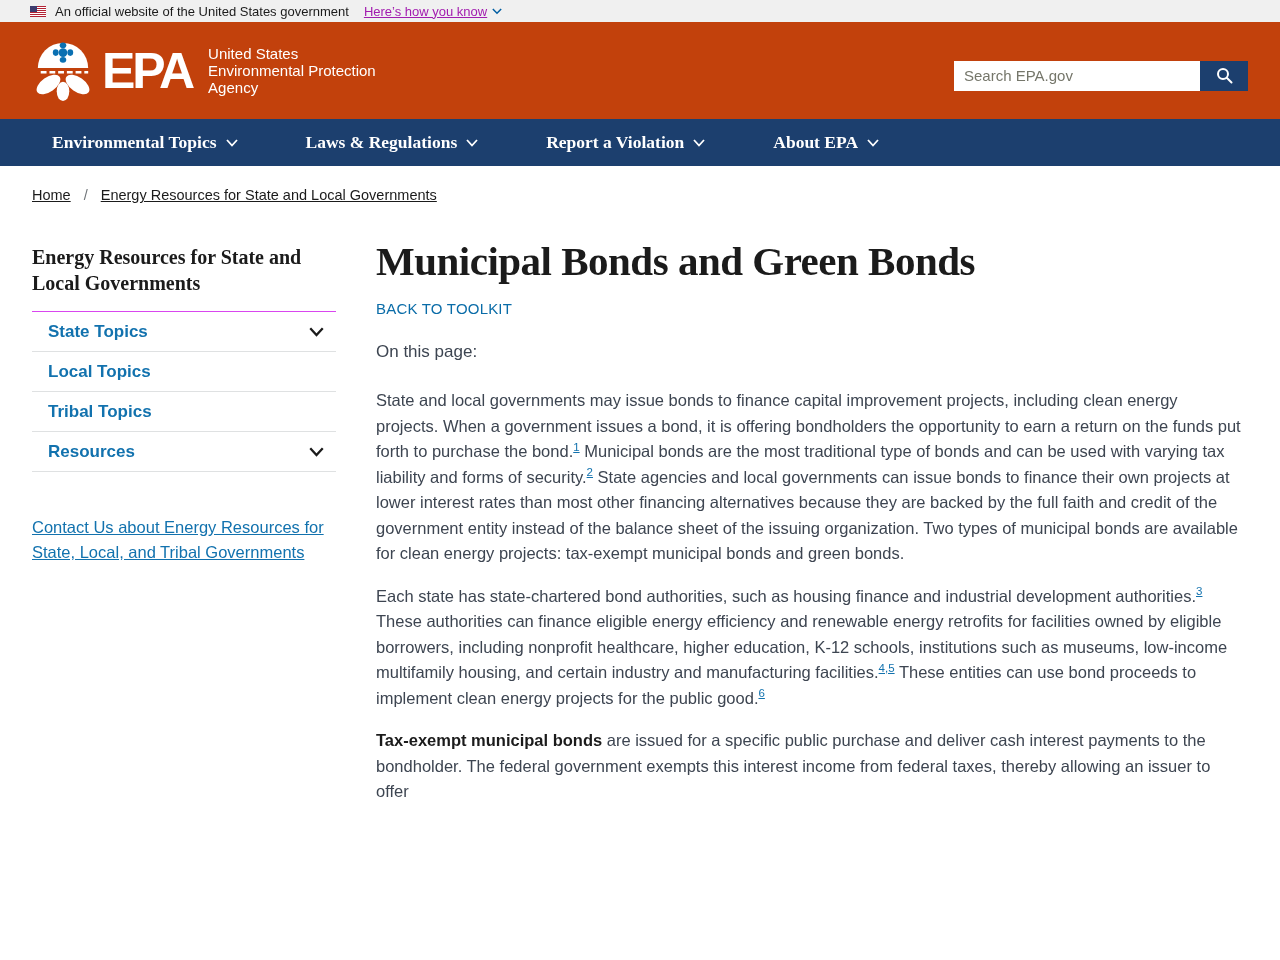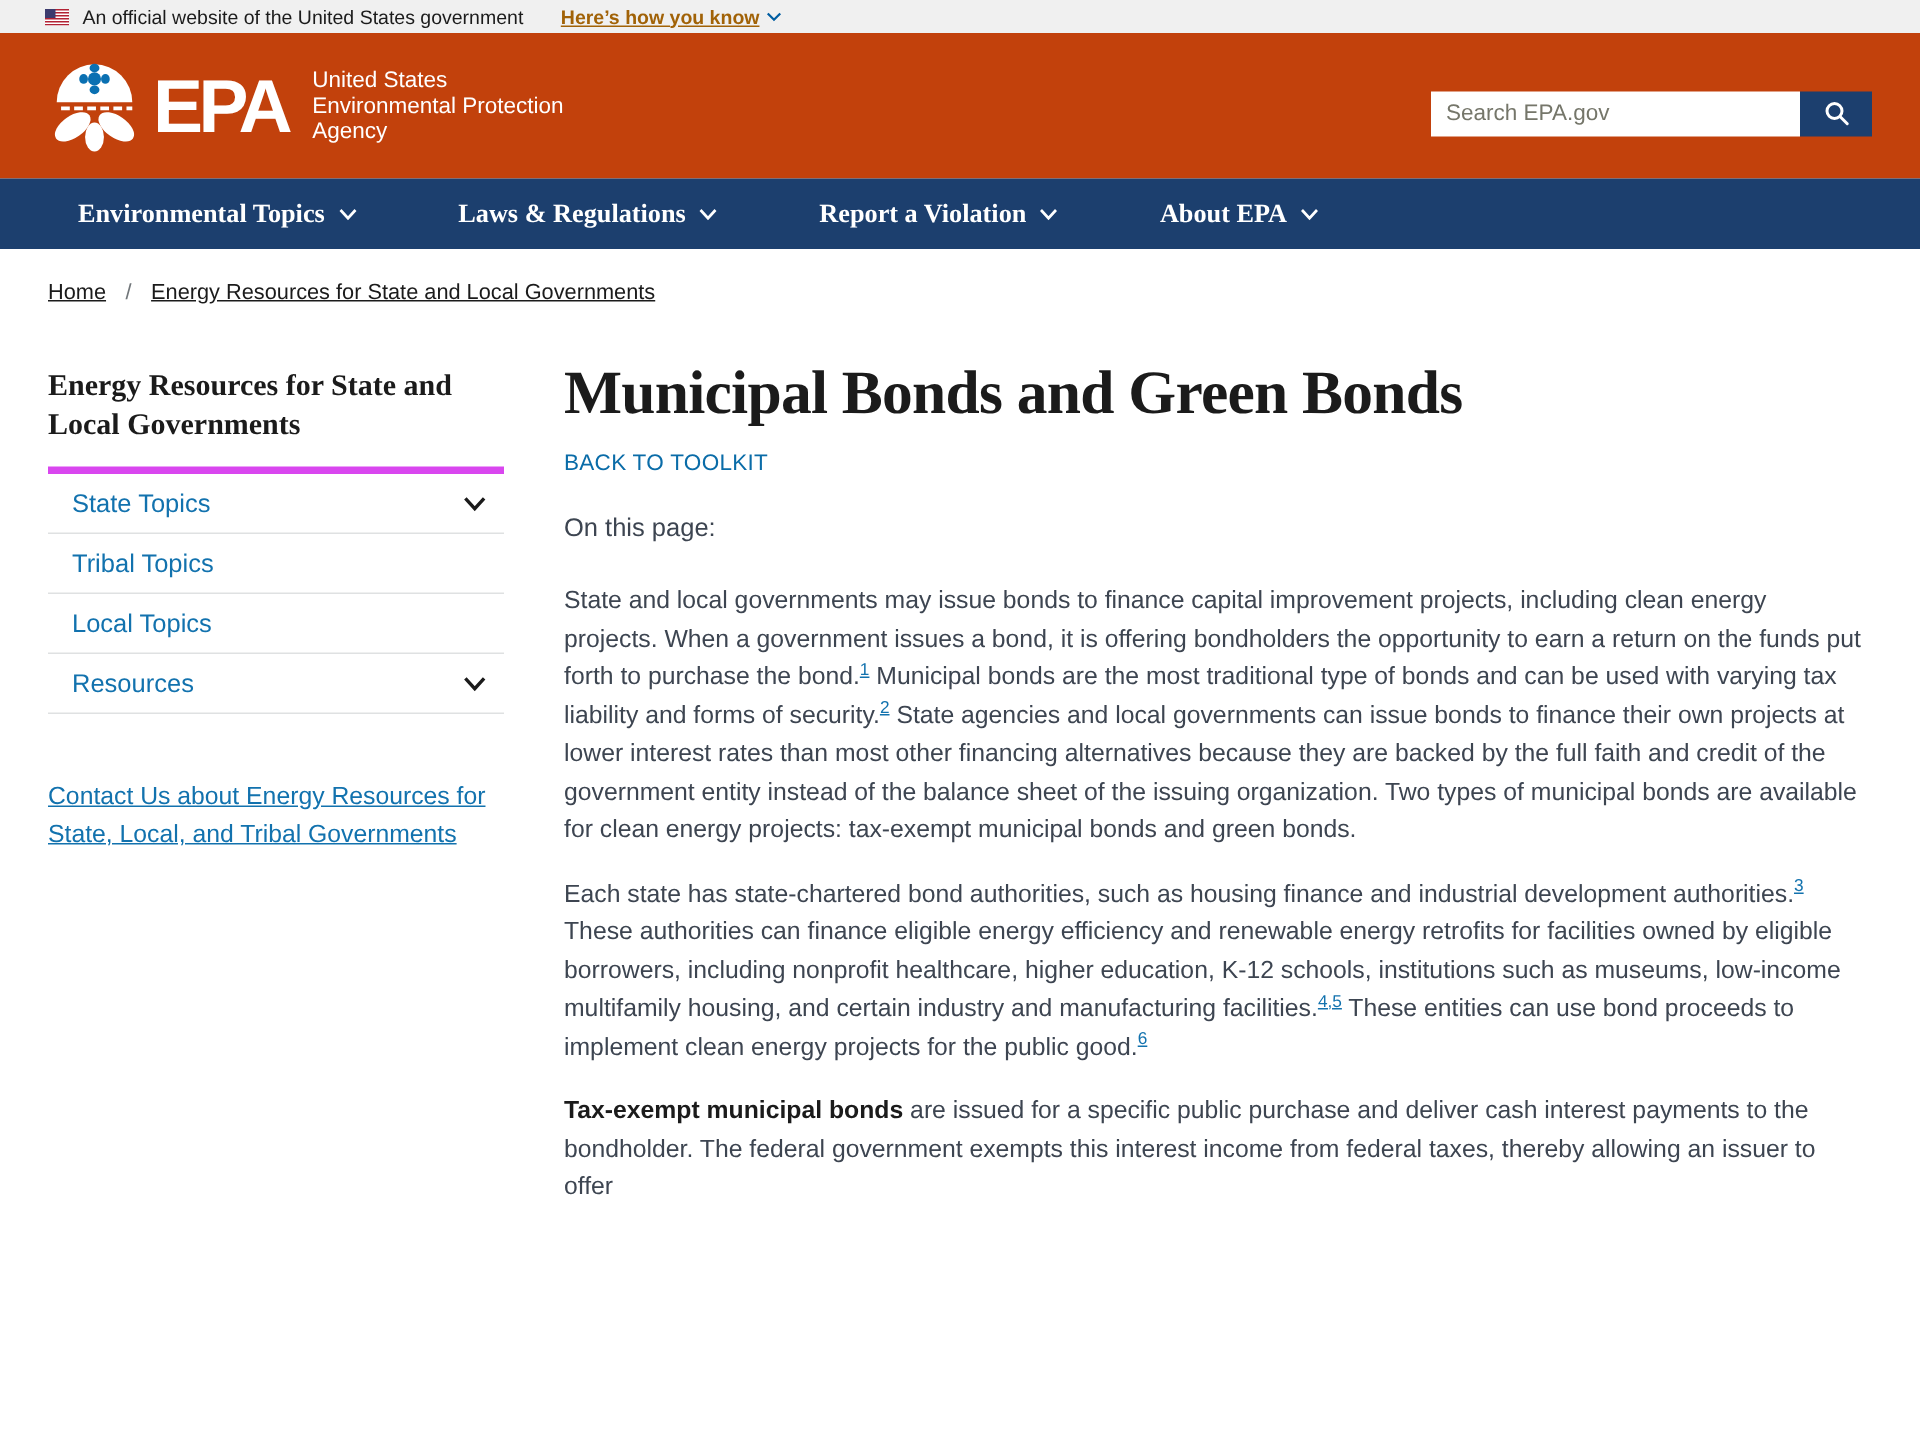--- a/index.html
+++ b/index.html
@@ -6,22 +6,22 @@
   html, body { width: 1280px; height: 960px; overflow: hidden; background: #fff; }
   body { font-family: "Liberation Sans", sans-serif; color: #3d4551; }
 
   
   .gov-banner {
     height: 22px; background: #f0f0f0; display: flex; align-items: center;
     padding-left: 30px; font-size: 13px; color: #1b1b1b; gap: 9px;
   }
   .gov-banner .flag { display: inline-block; line-height: 0; }
   .gov-banner .how-link {
-    color: #a16207; text-decoration: underline; cursor: pointer;
-    display: inline-flex; align-items: center; gap: 5px; margin-left: 16px; font-weight: bold;
+    color: #a21caf; text-decoration: underline; cursor: pointer;
+    display: inline-flex; align-items: center; gap: 5px; margin-left: 6px;
   }
   .gov-banner .how-link svg { stroke: #005ea2; }
 
   
   .site-header {
     height: 97px; background: #c2410c; display: flex; align-items: center;
     justify-content: space-between; padding: 0 32px;
   }
   .logo-group { display: flex; align-items: center; gap: 8px; color: #fff; }
   .logo-symbol { line-height: 0; }
@@ -62,21 +62,21 @@
   .crumb-sep { color: #71767a; }
 
   
   .page-body { display: flex; padding: 0 36px 0 32px; }
 
   .sidebar { width: 304px; flex-shrink: 0; }
   .sidebar-title {
     font-family: "Liberation Serif", serif; font-weight: bold; font-size: 20px;
     line-height: 26px; color: #1b1b1b; margin-top: 41px;
   }
-  .sidebar-menu { list-style: none; border-top: 5px solid #d946ef; margin-top: 15px; }
+  .sidebar-menu { list-style: none; border-top: 1px solid #d946ef; margin-top: 15px; font-weight: bold; }
   .sidebar-menu li {
     border-bottom: 1px solid #dfe1e2; display: flex; align-items: center;
     justify-content: space-between; padding: 10px 12px 10px 16px; height: 40px;
   }
   .sidebar-menu a { color: #1272ae; font-size: 17px; text-decoration: none; cursor: pointer; }
   .sidebar-menu svg { stroke: #1b1b1b; cursor: pointer; }
   .contact-link {
     display: inline-block; margin-top: 43px; color: #1272ae; font-size: 16.5px;
     line-height: 25px; text-decoration: underline; cursor: pointer;
   }
@@ -208,24 +208,24 @@
   <aside class="sidebar">
     <div class="sidebar-title">Energy Resources for State and Local Governments</div>
     <ul class="sidebar-menu">
       <li>
         <a>State Topics</a>
         <svg width="15" height="10" viewBox="0 0 12 8" fill="none">
             <polyline points="1,1 6,6.5 11,1" stroke-width="1.8"></polyline>
           </svg>
       </li>
       <li>
+        <a>Local Topics</a>
+      </li>
+      <li>
         <a>Tribal Topics</a>
-      </li>
-      <li>
-        <a>Local Topics</a>
       </li>
       <li>
         <a>Resources</a>
         <svg width="15" height="10" viewBox="0 0 12 8" fill="none">
             <polyline points="1,1 6,6.5 11,1" stroke-width="1.8"></polyline>
           </svg>
       </li>
     </ul>
     <a class="contact-link">Contact Us about Energy Resources for State, Local, and Tribal Governments</a>
   </aside>

